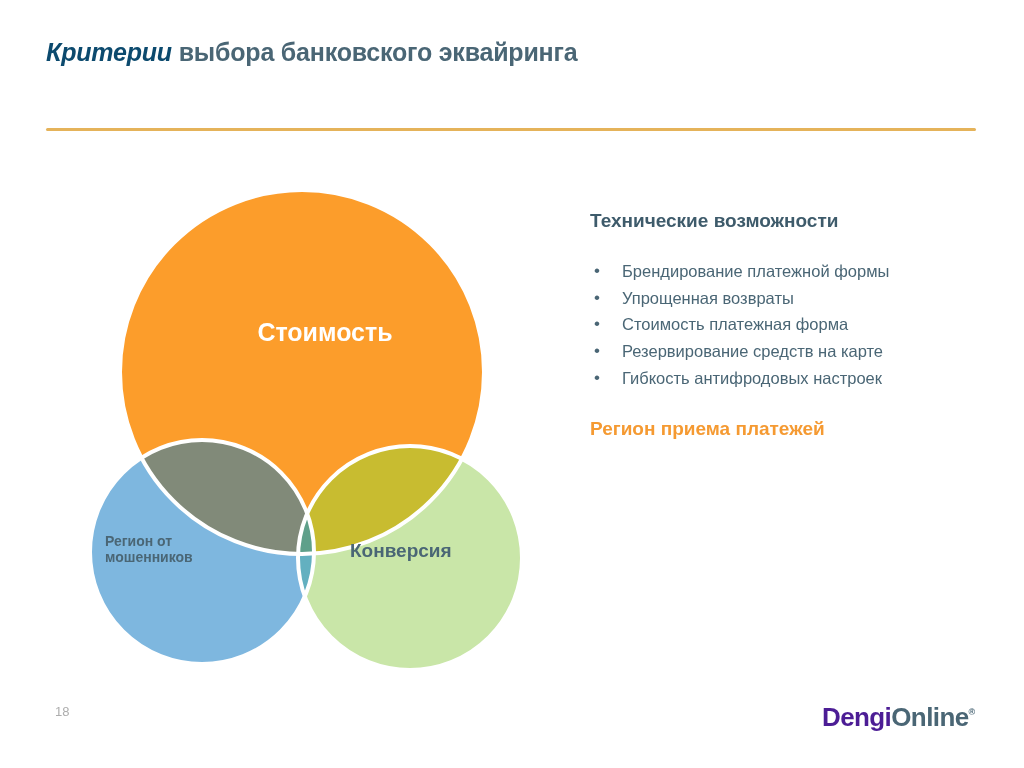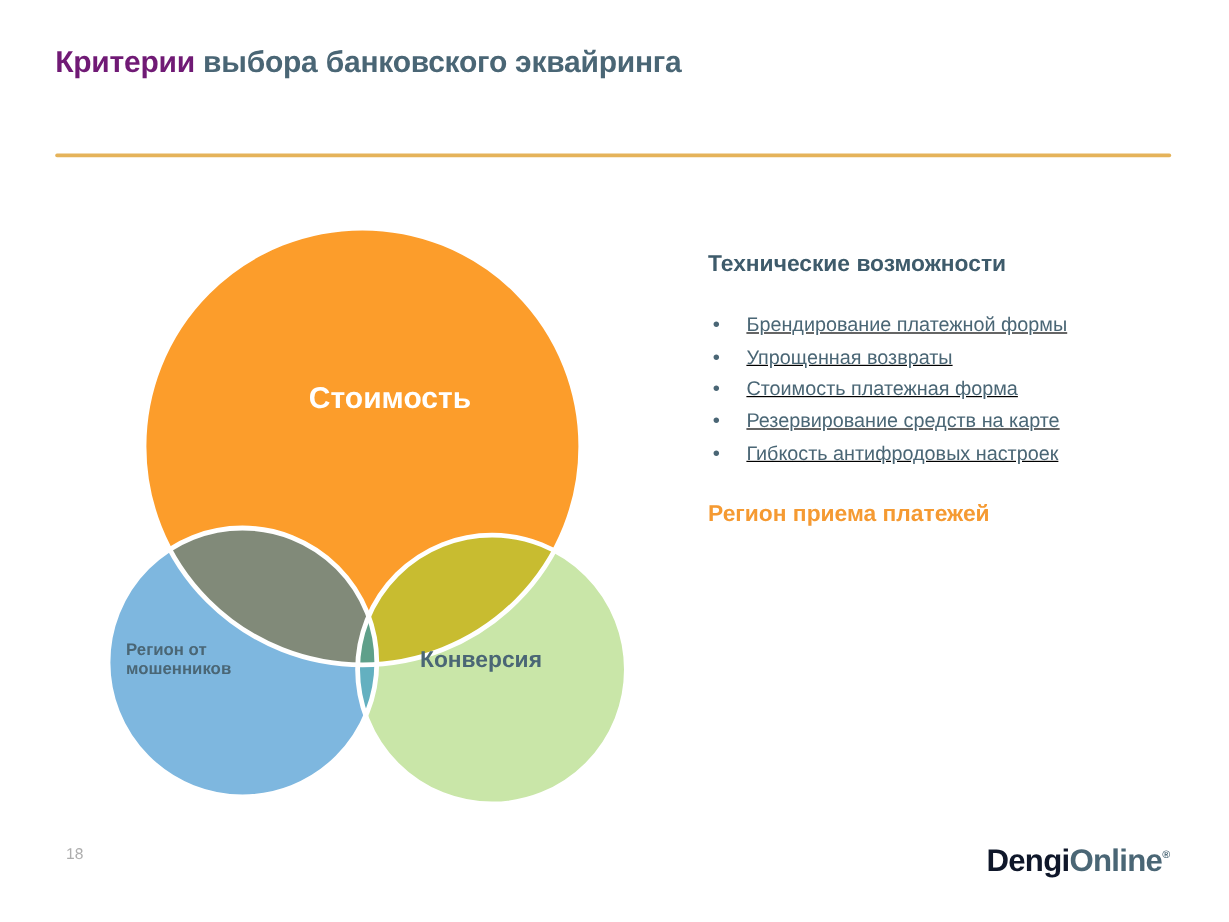--- a/index.html
+++ b/index.html
@@ -23,21 +23,21 @@
   
   .title {
     position: absolute;
     left: 46px;
     top: 38px;
     font-size: 25px;
     font-weight: bold;
     letter-spacing: -0.2px;
     white-space: nowrap;
   }
-  .title .accent { color: #701a75; }
+  .title .accent { color: #0c4a6e; font-style: italic; }
   .title .rest   { color: #4A6675; }
 
   .title-rule {
     position: absolute;
     left: 46px;
     top: 128px;
     width: 930px;
     height: 3px;
     background: #E5B35A;
     border-radius: 2px;
@@ -96,21 +96,20 @@
     margin: 0 0 26px 0;
   }
   .section-heading.orange {
     color: #F59A32;
     margin: 0 0 6px 0;
   }
   ul.bullets {
     list-style: none;
     margin: 0;
     padding: 0;
-    text-decoration: underline;
   }
   ul.bullets li {
     position: relative;
     padding-left: 32px;
     color: #4A6675;
     font-size: 16.5px;
     line-height: 1.62;
     white-space: nowrap;
   }
   ul.bullets li::before {
@@ -145,21 +144,21 @@
   }
   .logo {
     position: absolute;
     left: 822px;
     top: 702px;
     font-size: 26px;
     font-weight: bold;
     letter-spacing: -0.6px;
     white-space: nowrap;
   }
-  .logo .dengi  { color: #0f172a; }
+  .logo .dengi  { color: #4c1d95; }
   .logo .online { color: #4A6675; }
   .logo .tm {
     color: #4A6675;
     font-size: 9px;
     vertical-align: 11px;
     font-weight: bold;
   }
 </style>
 </head>
 <body>

